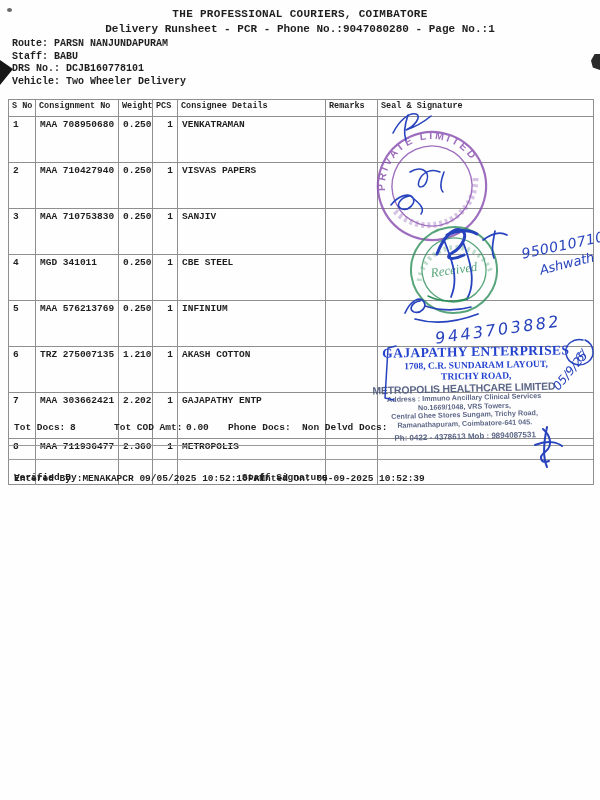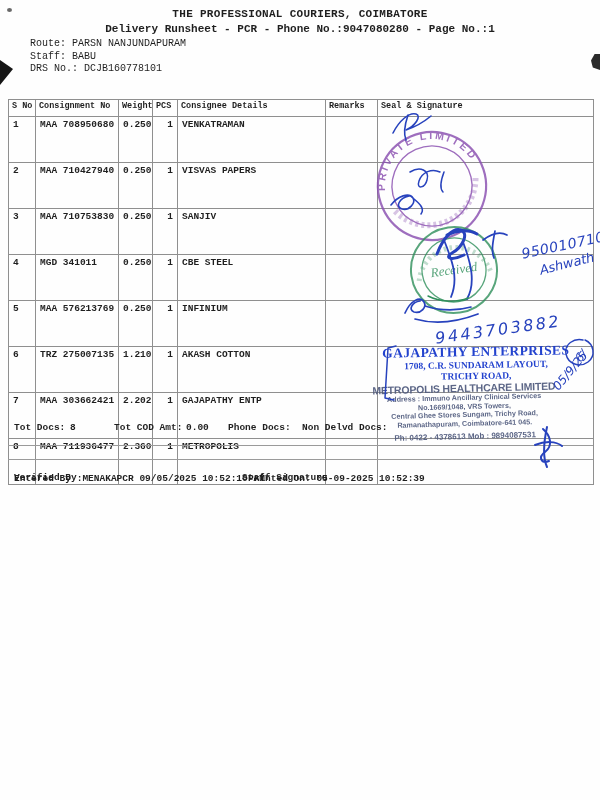--- a/index.html
+++ b/index.html
@@ -3,21 +3,21 @@
 <meta charset="utf-8">
 <style>
   html,body{margin:0;padding:0;background:#fff;}
   .page{position:relative;width:600px;height:800px;background:var(--paper,#fefefe);
         font-family:"Liberation Mono","DejaVu Sans Mono",monospace;color:var(--print,#1f1f1f);
         overflow:hidden;}
   .title{position:absolute;top:8px;left:0;width:100%;text-align:center;
          font-size:11px;font-weight:bold;letter-spacing:.3px;}
   .subtitle{position:absolute;top:23px;left:0;width:100%;text-align:center;
             font-size:11px;font-weight:bold;}
-  .meta{position:absolute;top:38px;left:30px;font-size:10px;font-weight:normal;line-height:12.5px;}
+  .meta{position:absolute;top:38px;left:12px;font-size:10px;font-weight:bold;line-height:12.5px;}
   .rsbox{position:absolute;top:39px;left:339px;width:255px;border:1px solid #8a8a8a;
          font-size:10px;font-weight:bold;}
   .rsrow{padding:0 4px;height:12px;line-height:12px;}
   .rsrow.first{border-bottom:1px solid #8a8a8a;}
   table.grid{position:absolute;top:99px;left:8px;width:585px;border-collapse:collapse;
              table-layout:fixed;}
   table.grid th,table.grid td{border:1px solid var(--grid,#8f8f8f);vertical-align:top;
              font-weight:bold;overflow:hidden;white-space:nowrap;}
   table.grid th{height:14px;font-size:8.5px;padding:1px 3px;text-align:left;}
   table.grid td{height:41px;font-size:9.5px;padding:2px 4px;}
@@ -71,20 +71,21 @@
 
 <div class="page">
 
   <div class="title">THE PROFESSIONAL COURIERS, COIMBATORE</div>
   <div class="subtitle">Delivery Runsheet - PCR - Phone No.:9047080280 - Page No.:1</div>
 
   <div class="meta">
     <div><span>Route:</span> <span>PARSN NANJUNDAPURAM</span></div>
     <div><span>Staff:</span> <span>BABU</span></div>
     <div><span>DRS No.:</span> <span>DCJB160778101</span></div>
+    <div><span>Vehicle:</span> <span>Two Wheeler Delivery</span></div>
   </div>
 
 
   <table class="grid">
     <colgroup>
       <col style="width:27px">
         <col style="width:83px">
         <col style="width:34px">
         <col style="width:25px">
       <col style="width:148px">

